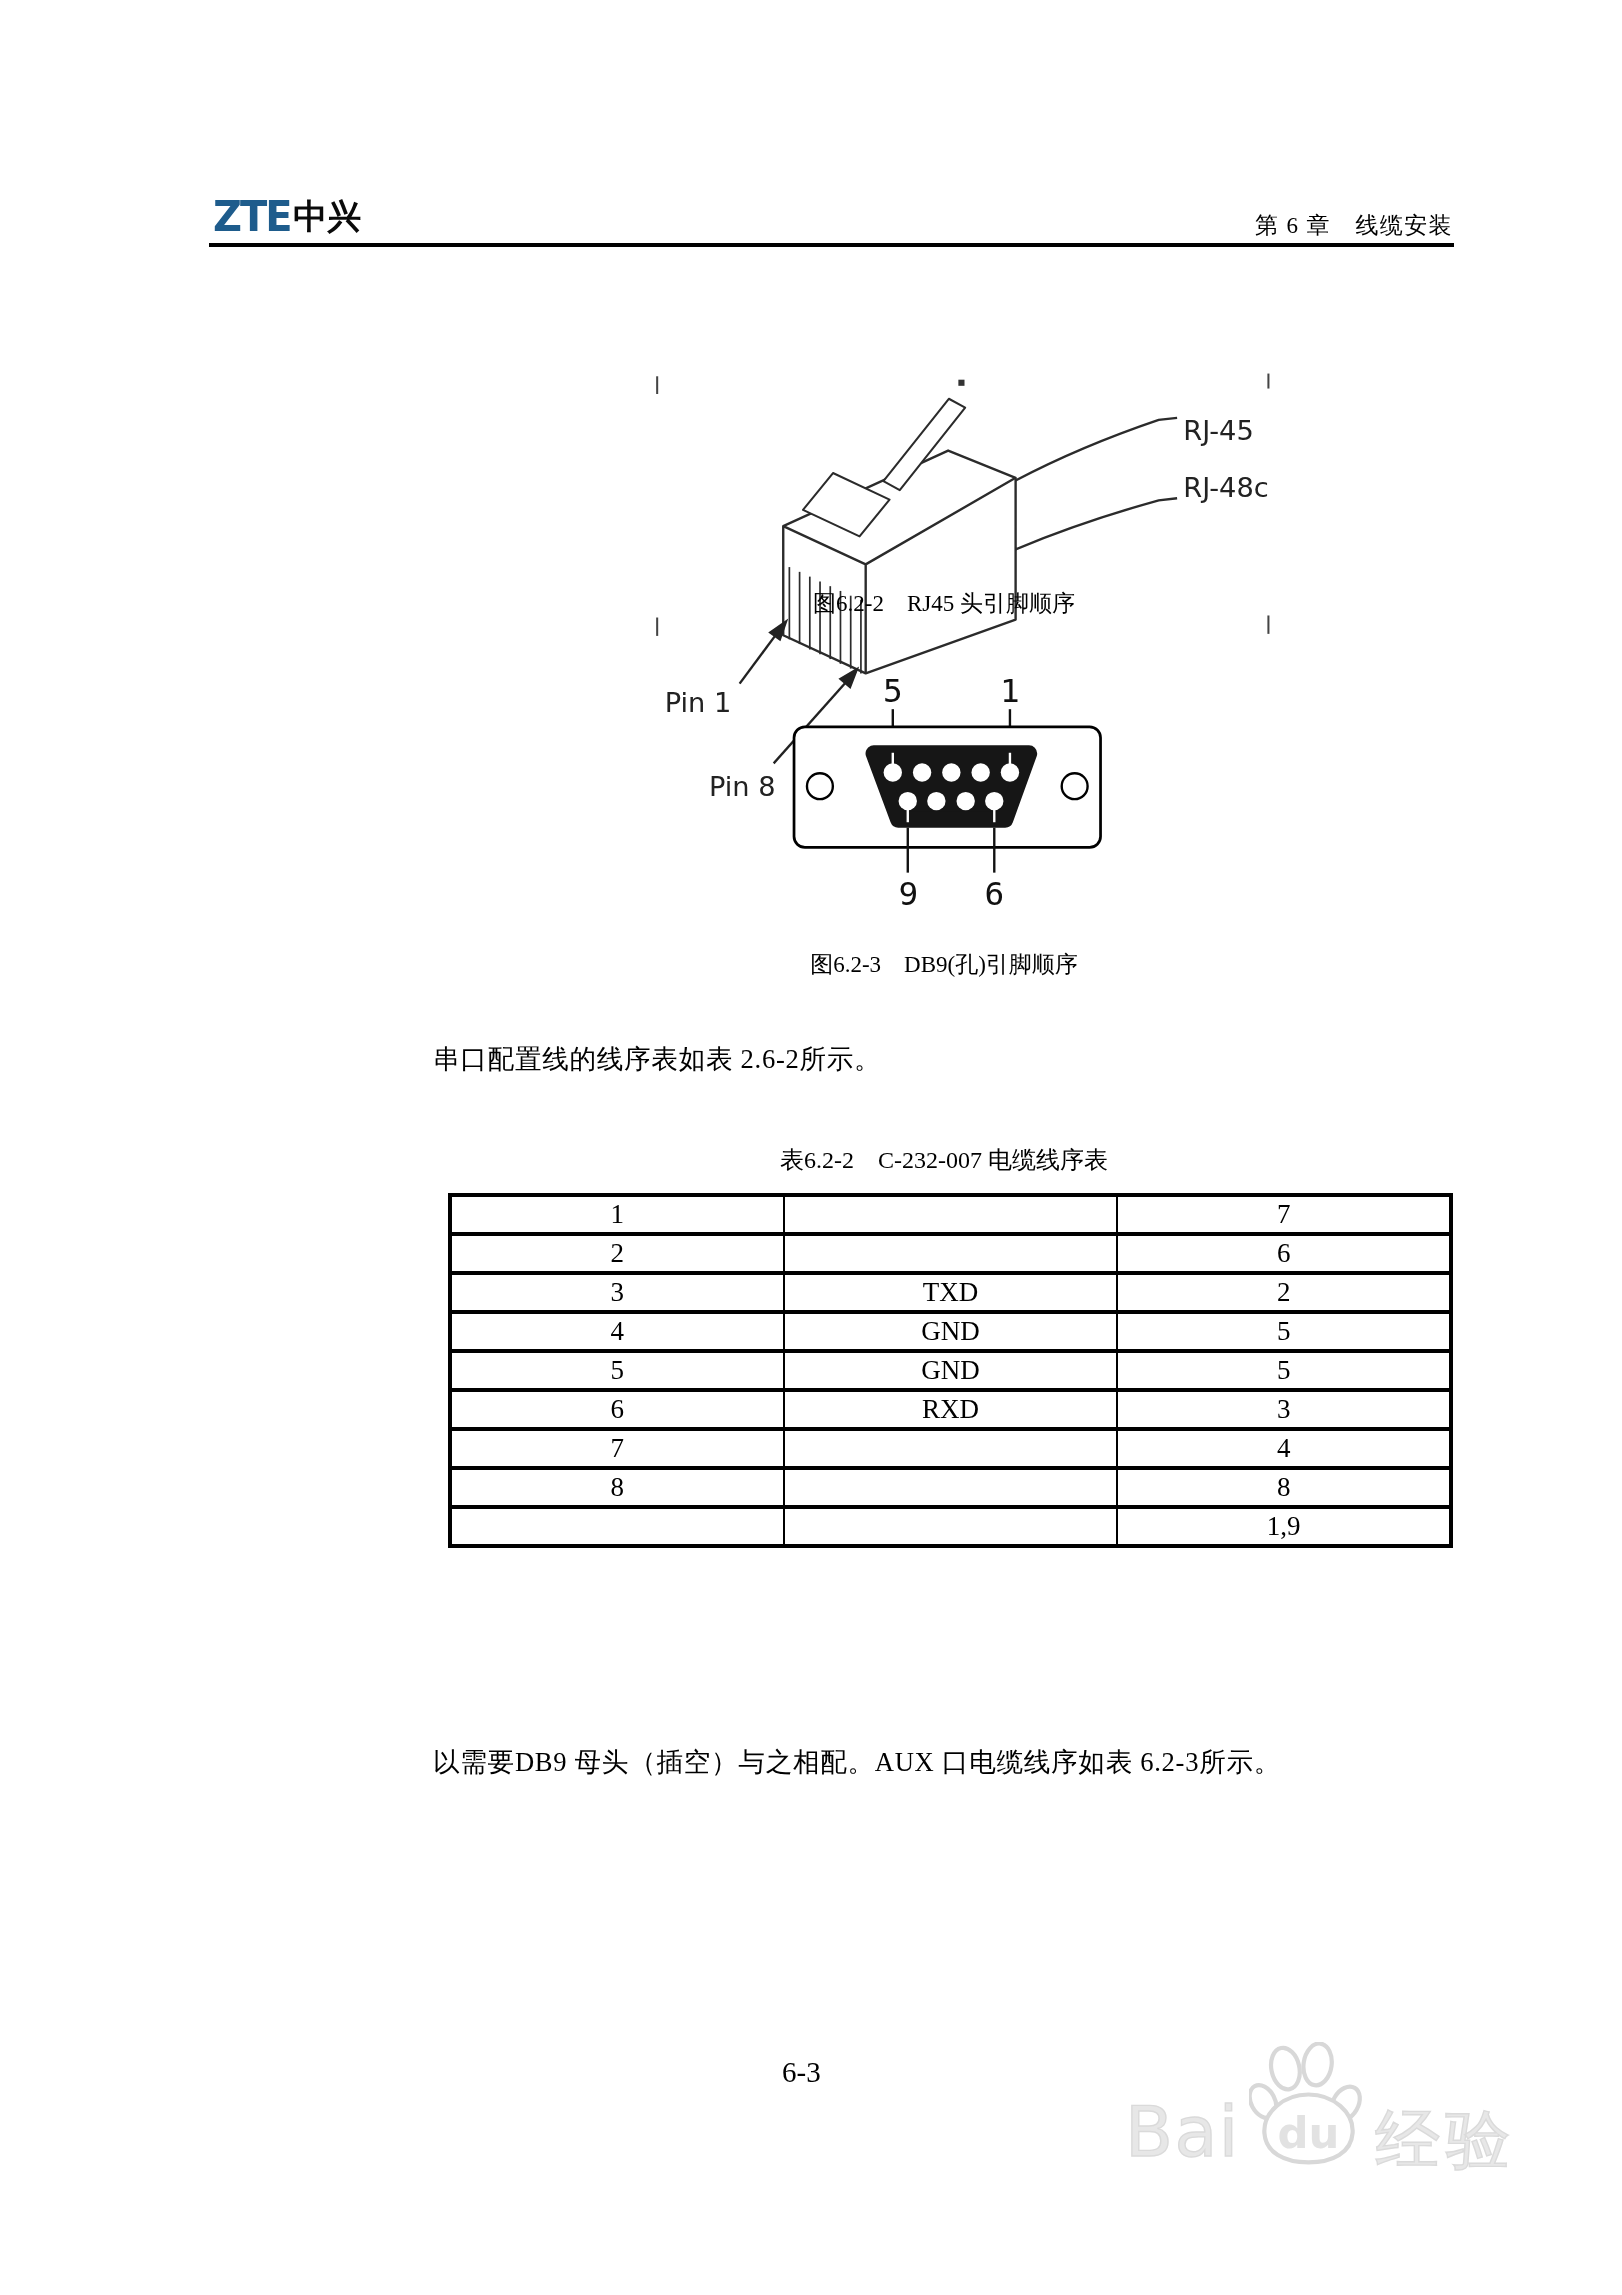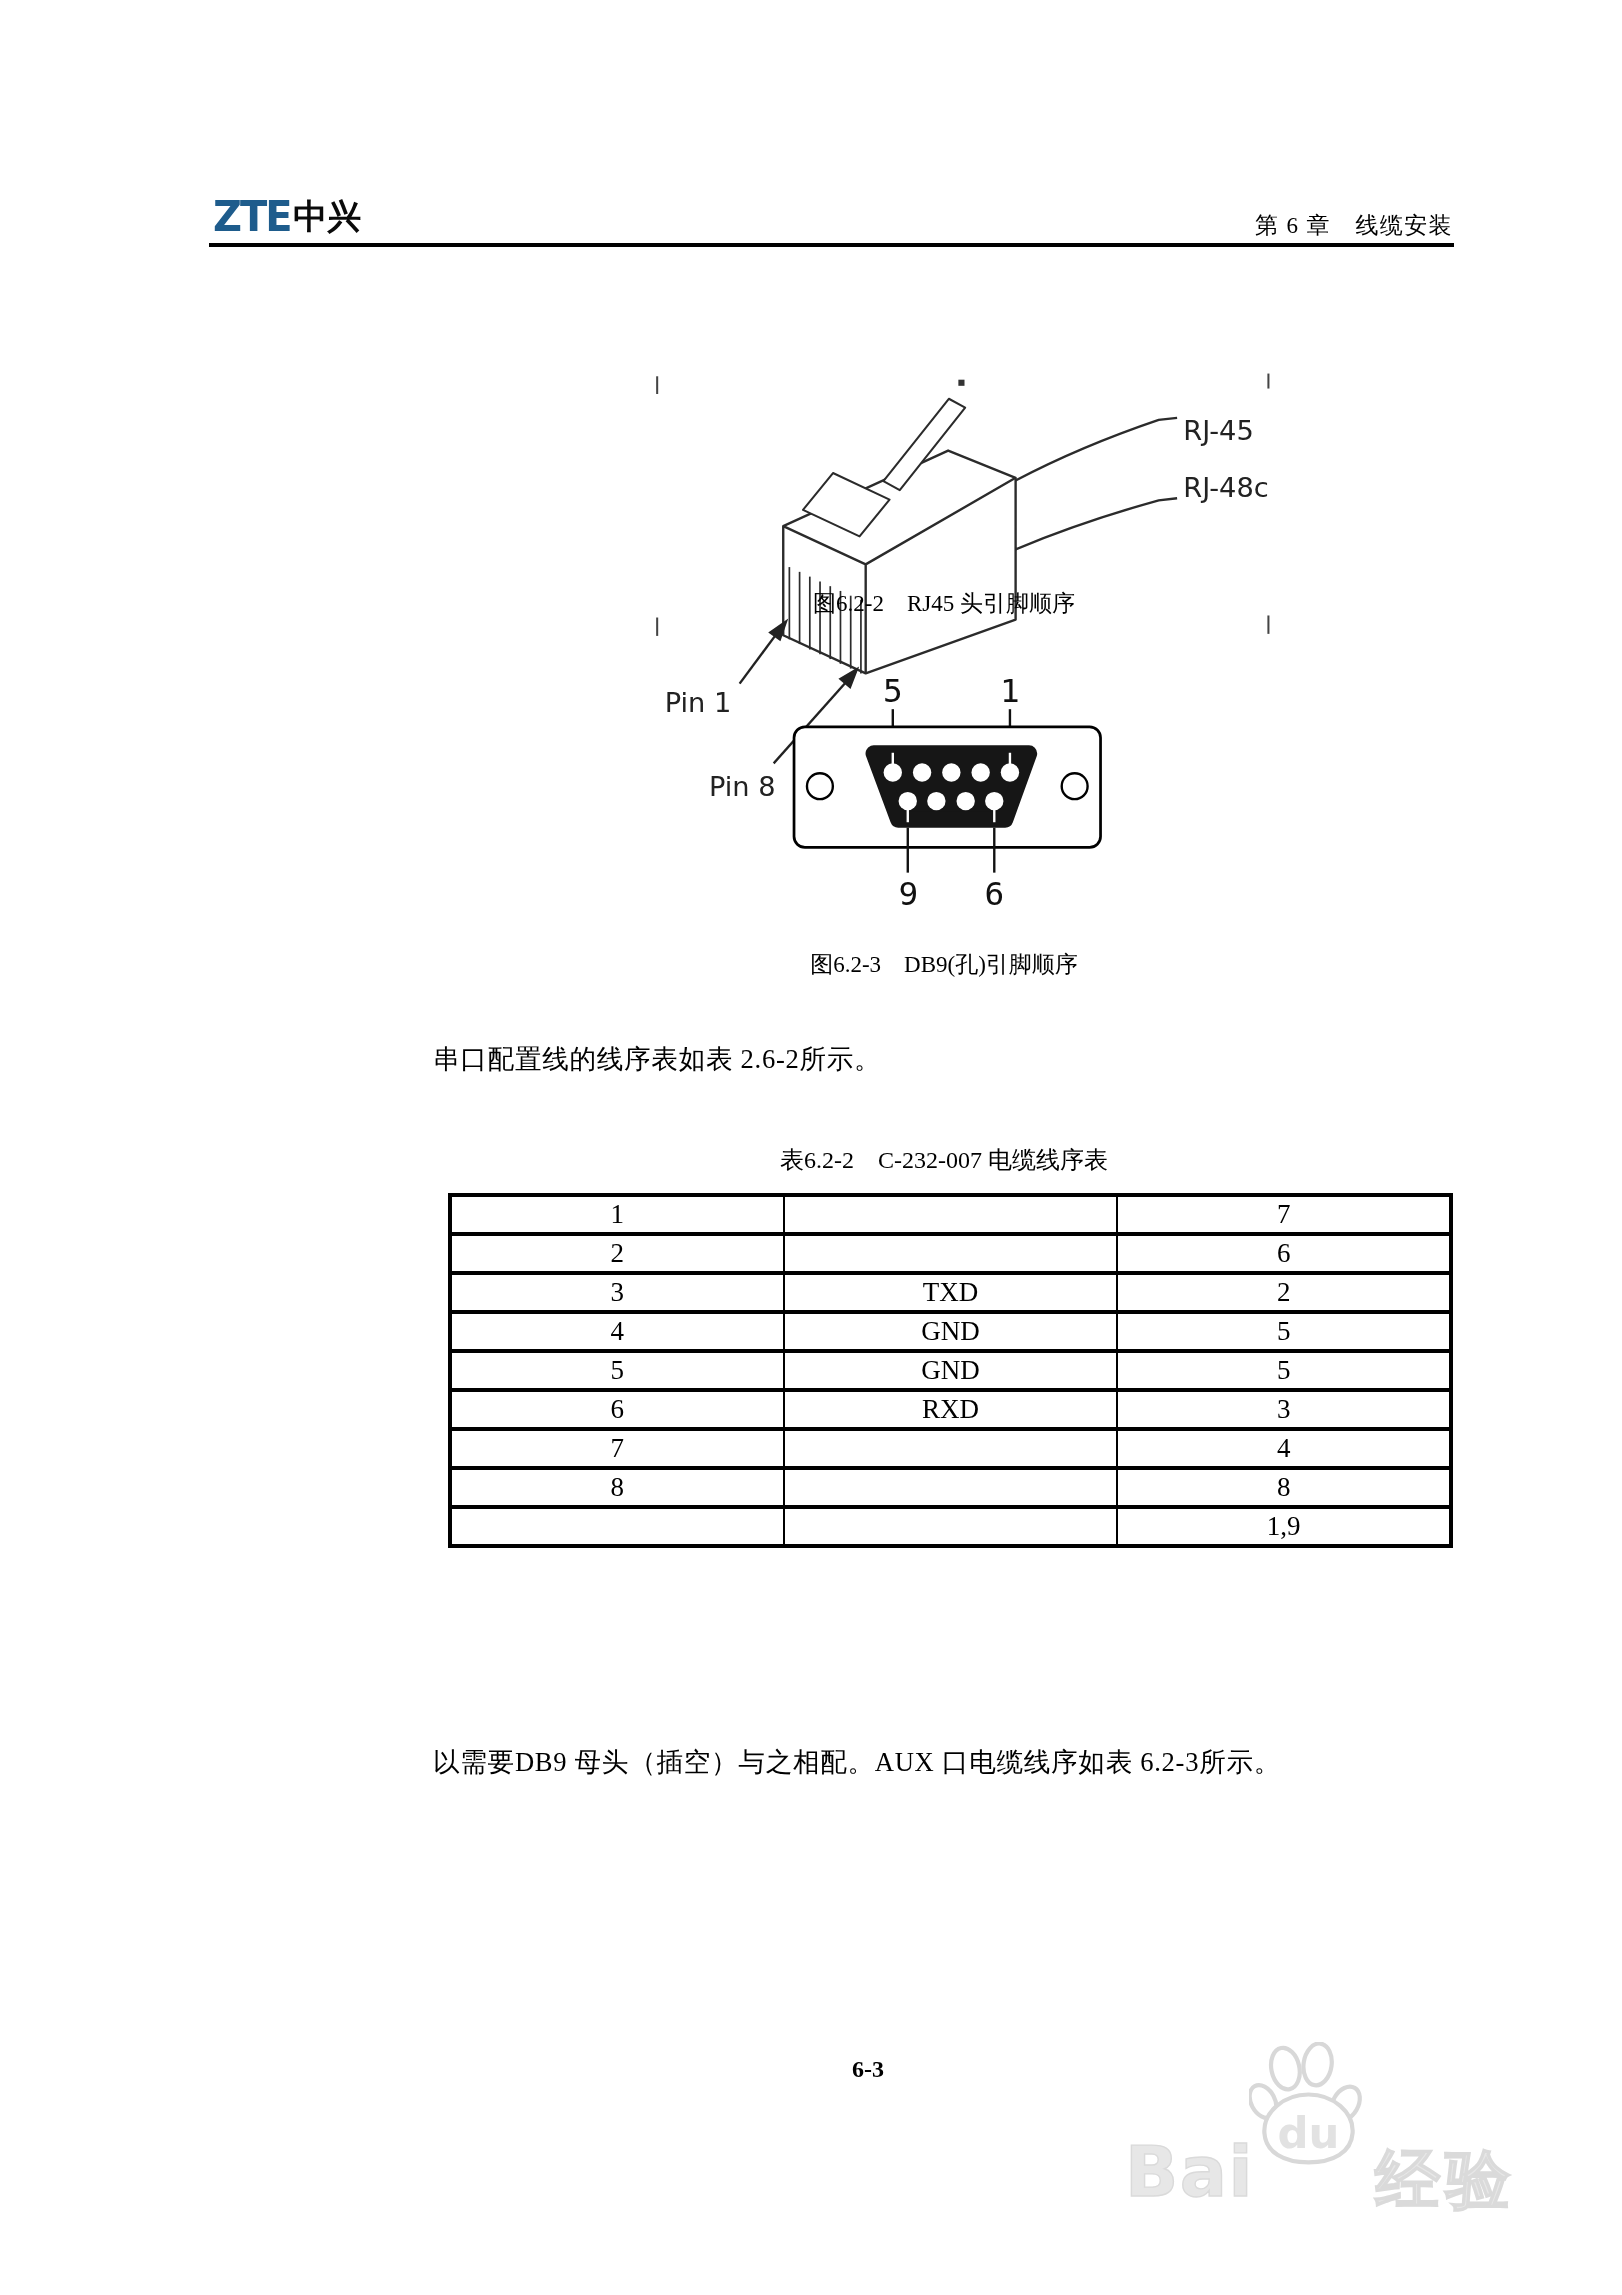--- a/index.html
+++ b/index.html
@@ -47,26 +47,26 @@
   }
   .wiring{border:4.8px solid #000;}
   .wiring .hdr-row{height:80px;}
   .wiring .data-row{height:39px;}
   .hdr-line{line-height:1.15;}
   .hdr-gap{height:9.5px;}
   .c1{width:366px;}.c2{width:264px;}.c3{width:374px;}
   .hdr-font{font-size:26px;}
 
   
-  .pageno{left:782px;top:2056px;width:102px;text-align:right;
-          font-size:24px;font-weight:bold;}
+  .pageno{left:782px;top:2056px;width:102px;text-align:left;
+          font-size:29px;font-weight:normal;}
 
   
   .wm{color:#e7e7e7;-webkit-text-stroke:1.4px #dadada;
-      font-family:"DejaVu Sans","Liberation Sans",sans-serif;font-weight:bold;margin-top:40px;}
+      font-family:"DejaVu Sans","Liberation Sans",sans-serif;font-weight:normal;}
   .wm-bai{left:1125px;top:2091px;font-size:70px;letter-spacing:1.4px;}
   .wm-cn{left:1375px;top:2096px;font-size:65px;letter-spacing:5.5px;}
   .wm-url{left:1129px;top:2176px;font-size:42px;letter-spacing:0.7px;}
 
   svg text{font-family:"DejaVu Sans","Liberation Sans",sans-serif;}
   svg .figlabel{font-size:40px;fill:#222;}
   svg .pinlabel{font-family:"DejaVu Sans Mono","Liberation Mono",monospace;
                 font-size:48px;fill:#111;}
 </style>
 </head>

